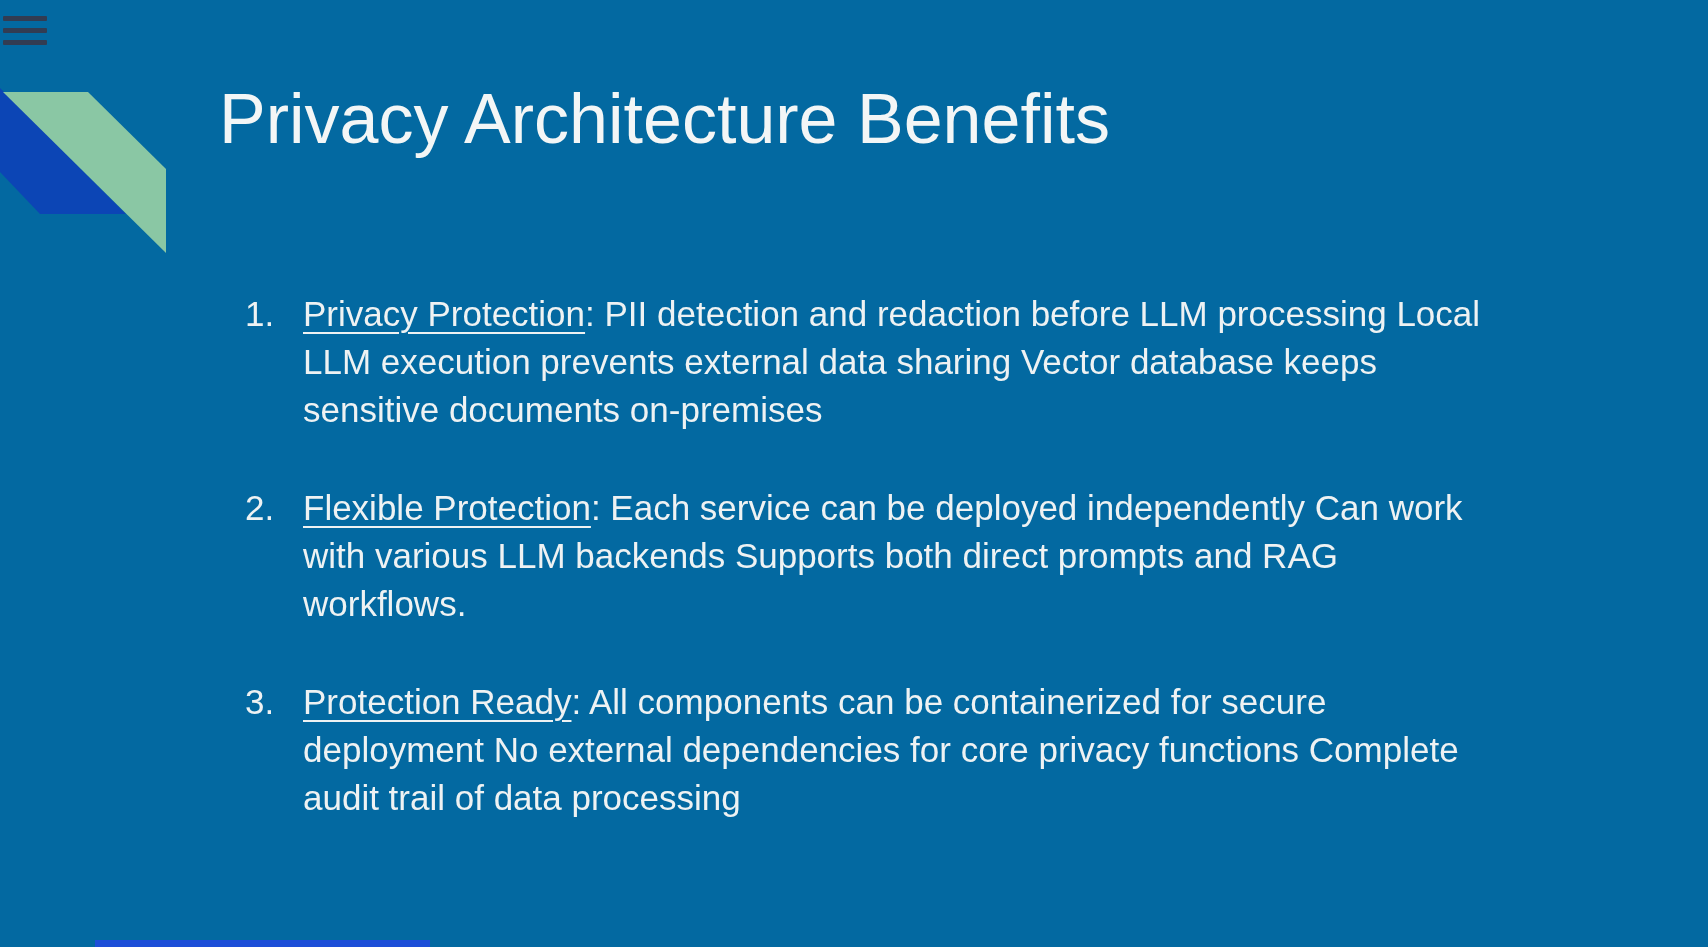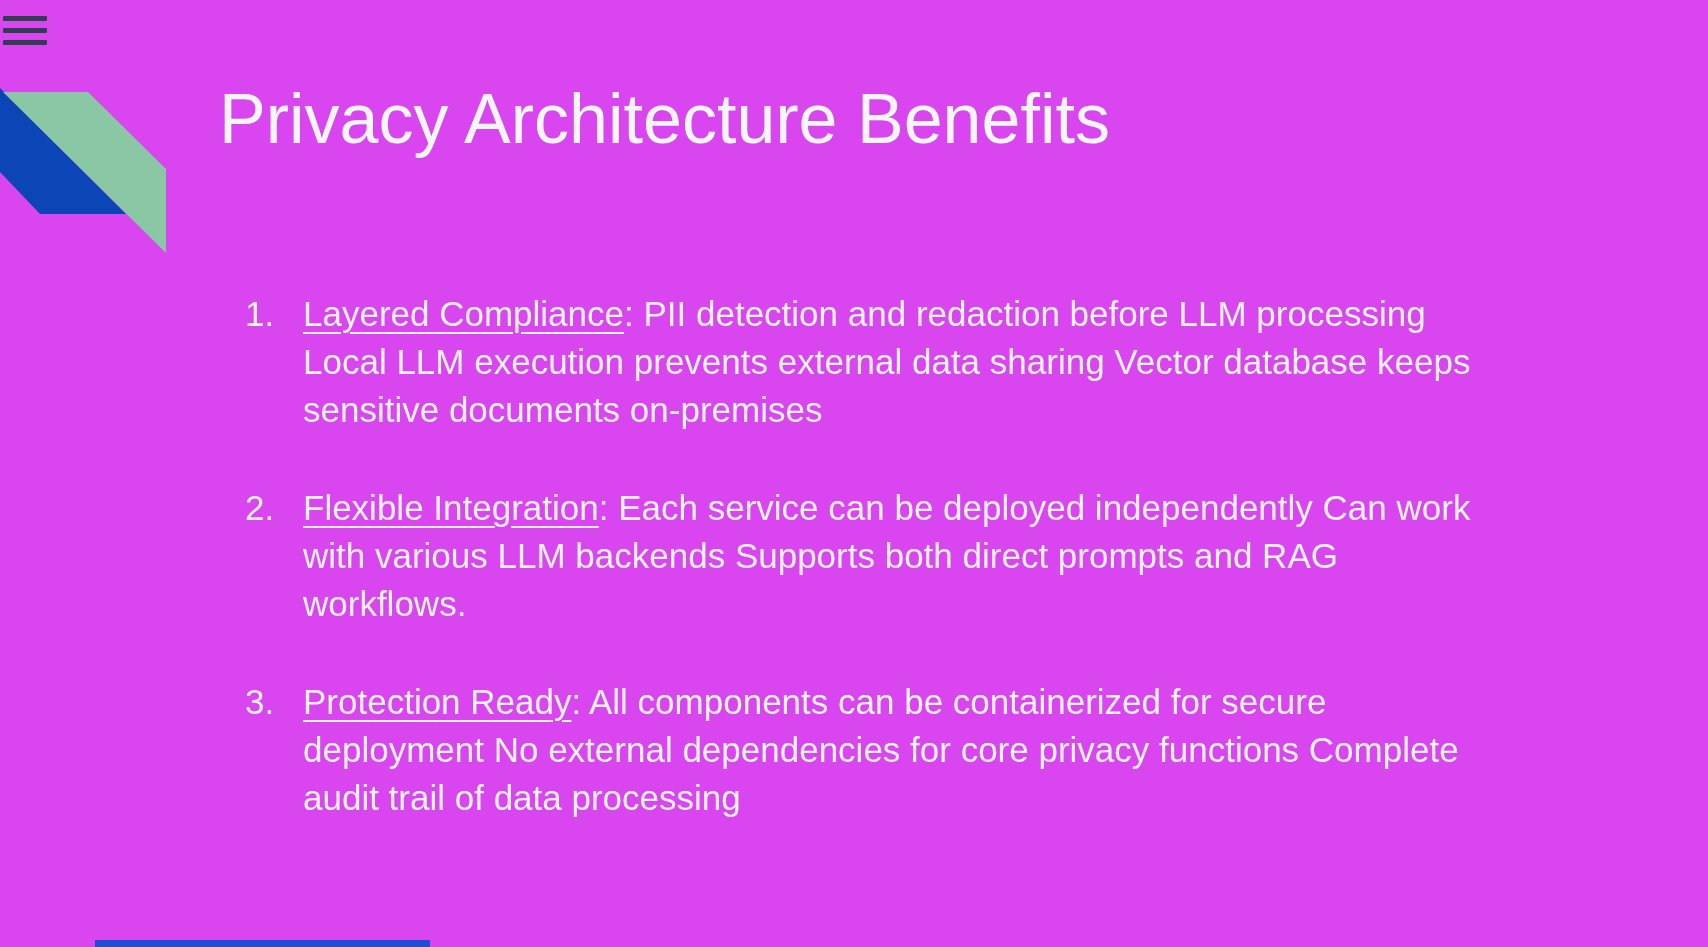--- a/index.html
+++ b/index.html
@@ -3,21 +3,21 @@
 <meta charset="utf-8">
 <style>
   * { margin: 0; padding: 0; box-sizing: border-box; }
   html, body { background: #10141d; }
   body { font-family: "Liberation Sans", sans-serif; }
 
   .slide {
     position: relative;
     width: 1708px;
     height: 947px;
-    background: #d946ef;
+    background: #0369a1;
     overflow: hidden;
     color: #f1f4f4;
   }
 
   
   .menu-btn {
     position: absolute;
     left: 0;
     top: 14px;
     background: transparent;
@@ -109,25 +109,25 @@
   <svg class="ribbon" viewBox="0 0 170 260" aria-hidden="true">
     <polygon points="0,88 126,214 40,214 0,172" fill="#0c45b5"></polygon>
     <polygon points="3,92 88,92 166,169 166,253" fill="#8ac7a4"></polygon>
   </svg>
 
   <h1 class="slide-title">Privacy Architecture Benefits</h1>
 
   <ol class="benefits">
     <li>
       <span class="num">1.</span>
-      <p><span class="term">Layered Compliance</span><span>: PII detection and redaction before LLM processing Local LLM execution prevents external data sharing Vector database keeps sensitive documents on-premises</span></p>
+      <p><span class="term">Privacy Protection</span><span>: PII detection and redaction before LLM processing Local LLM execution prevents external data sharing Vector database keeps sensitive documents on-premises</span></p>
     </li>
     <li>
       <span class="num">2.</span>
-      <p><span class="term">Flexible Integration</span><span>: Each service can be deployed independently Can work with various LLM backends Supports both direct prompts and RAG workflows.</span></p>
+      <p><span class="term">Flexible Protection</span><span>: Each service can be deployed independently Can work with various LLM backends Supports both direct prompts and RAG workflows.</span></p>
     </li>
     <li>
       <span class="num">3.</span>
       <p><span class="term">Protection Ready</span><span>: All components can be containerized for secure deployment No external dependencies for core privacy functions Complete audit trail of data processing</span></p>
     </li>
   </ol>
 
   <div class="progress"></div>
 
 </div>

